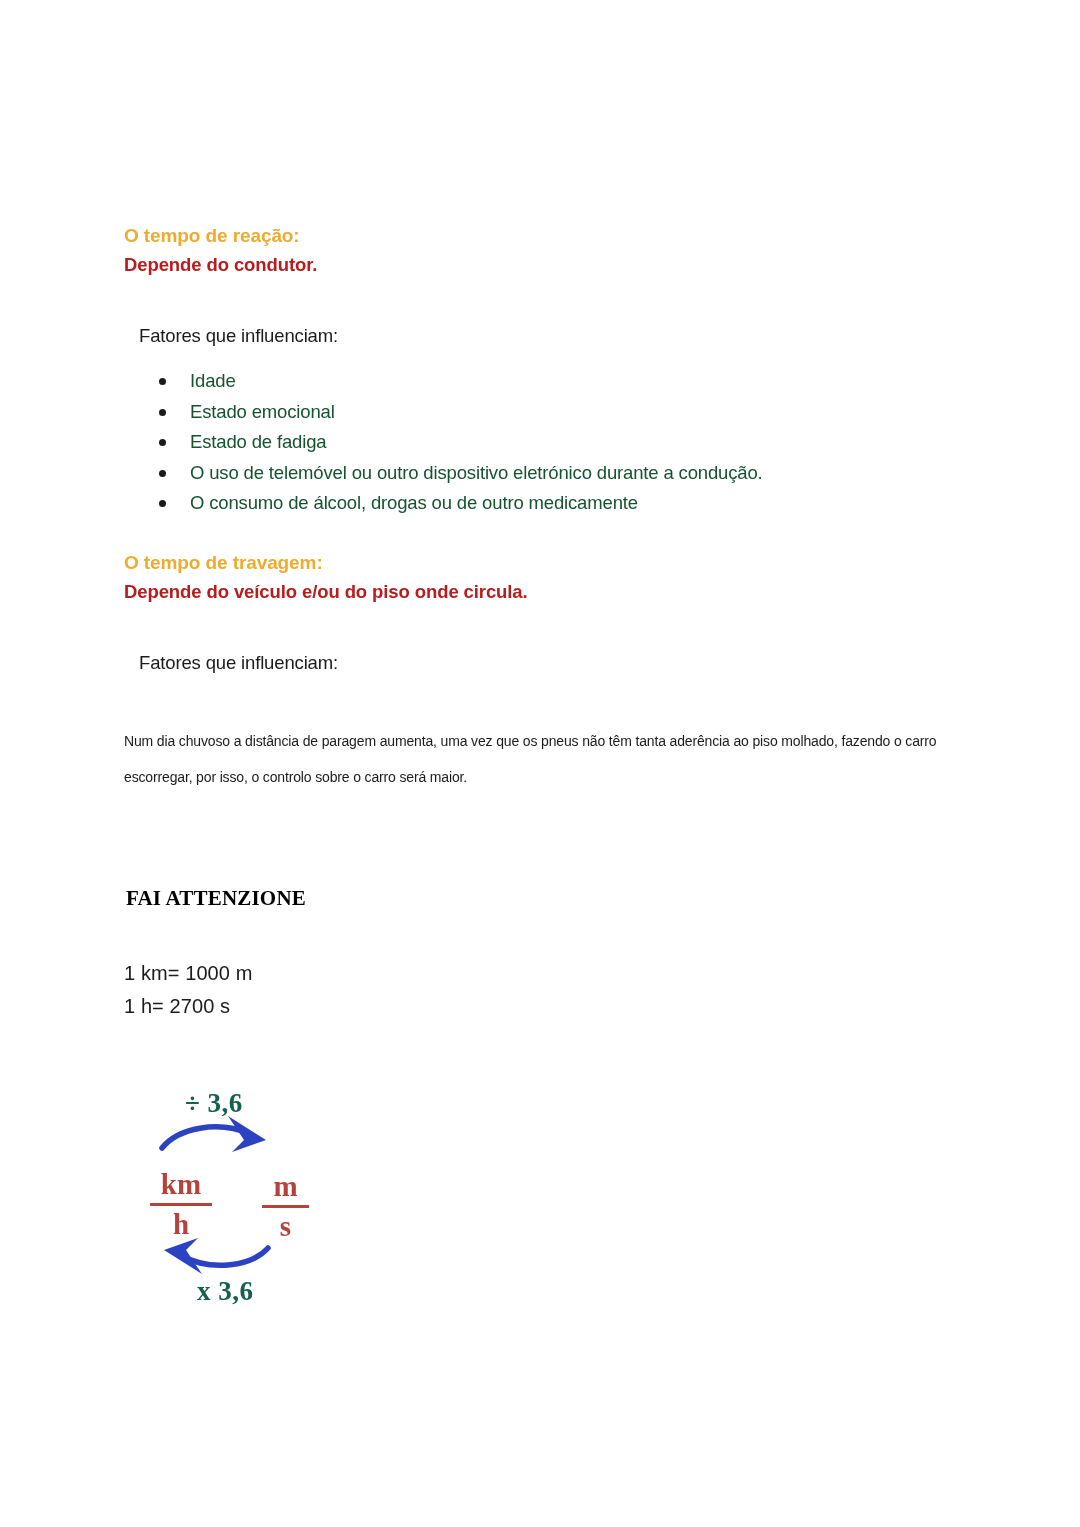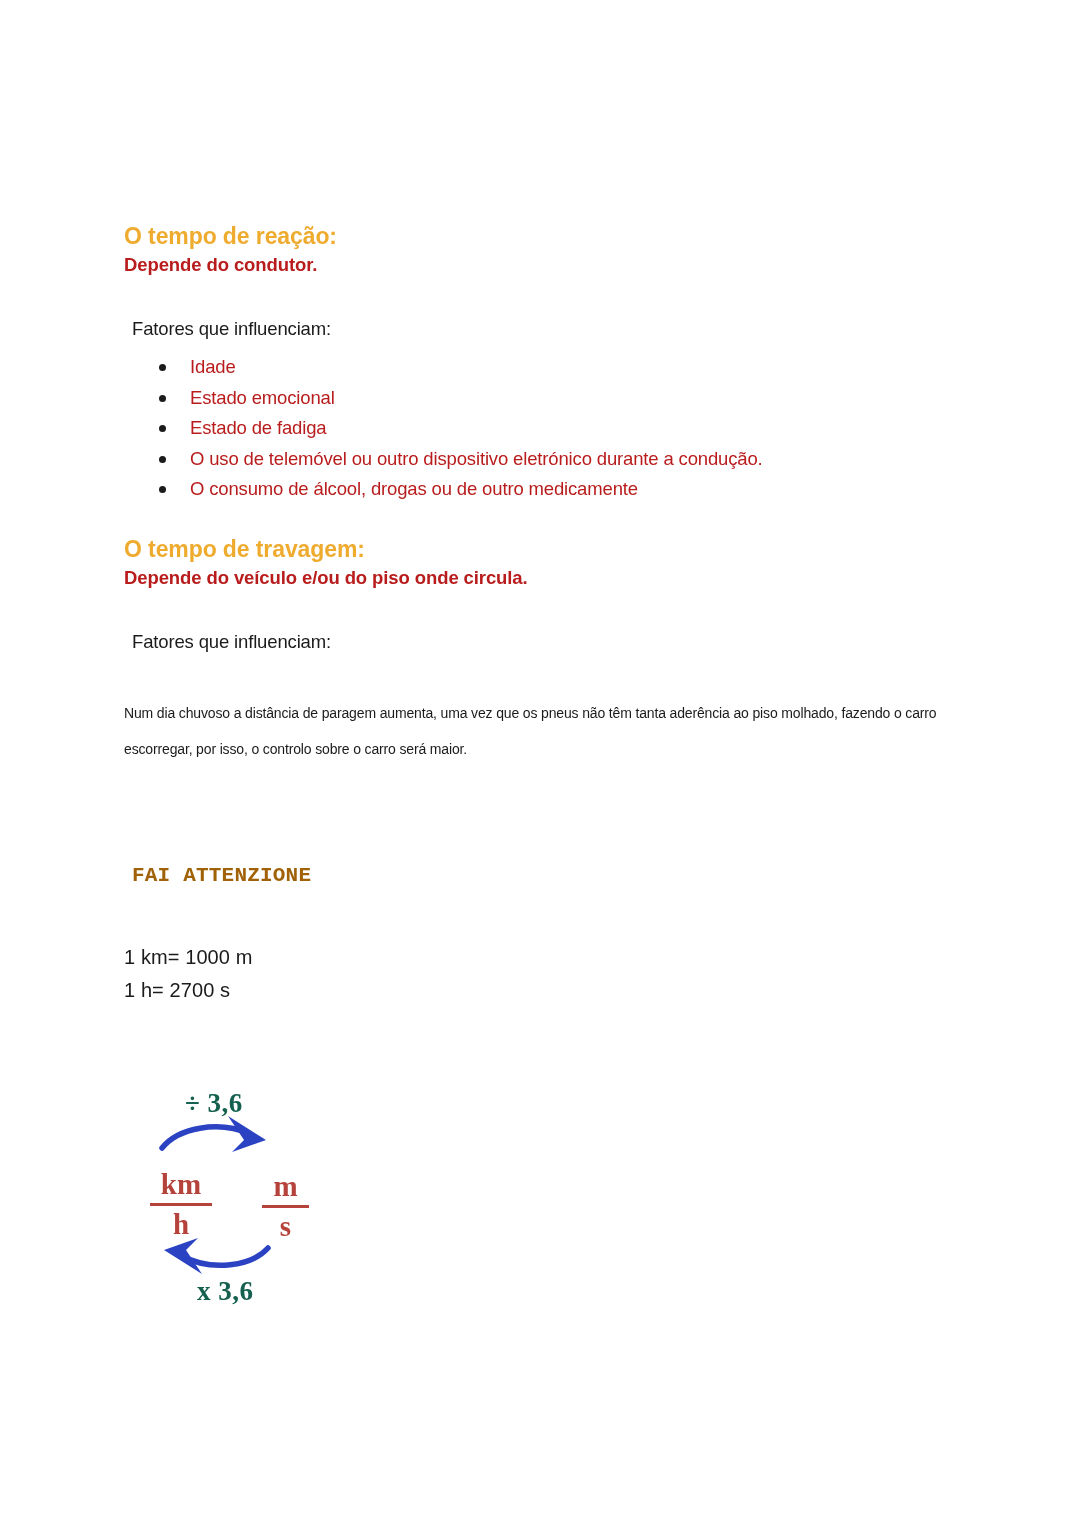--- a/index.html
+++ b/index.html
@@ -27,21 +27,21 @@
     position: absolute;
     left: 124px;
     top: 222px;
     width: 824px;
   }
 
   
   .heading-orange {
     color: #eeab2e;
     font-family: "Liberation Sans", sans-serif;
-    font-size: 23px;
+    font-size: 19px;
     font-weight: bold;
     letter-spacing: -0.1px;
     line-height: 28px;
     margin: 0;
   }
   .bold-line {
     color: #b91c1c;
     font-family: "Liberation Sans", sans-serif;
     font-size: 18.5px;
     font-weight: bold;
@@ -49,21 +49,21 @@
     line-height: 30px;
     margin: 0;
   }
   .body-line {
     color: #1b1b1b;
     font-family: "Liberation Sans", sans-serif;
     font-size: 18.5px;
     font-weight: normal;
     letter-spacing: -0.15px;
     line-height: 30px;
-    margin: 8px;
+    margin: 15px;
   }
   .para {
     color: #1b1b1b;
     font-family: "Liberation Sans", sans-serif;
     font-size: 14px;
     font-weight: normal;
     letter-spacing: -0.15px;
     line-height: 36px;
     margin: 0;
     width: 818px;
@@ -75,46 +75,46 @@
 
   
   ul.bullets {
     list-style: none;
     margin: 4px 0 0 0;
     padding: 0;
   }
   ul.bullets li {
     position: relative;
     padding-left: 66px;
-    color: #b91c1c;
+    color: #14532d;
     font-family: "Liberation Sans", sans-serif;
     font-size: 18.5px;
     letter-spacing: -0.15px;
     line-height: 30.5px;
     margin: 0;
   }
   ul.bullets li .dot {
     position: absolute;
     left: 35px;
     top: 12px;
     width: 7px;
     height: 7px;
     border-radius: 50%;
     background: #1b1b1b;
   }
 
   
   .attn-heading {
-    color: #a16207;
-    font-family: Liberation Mono, monospace;
+    color: #000000;
+    font-family: Liberation Serif, serif;
     font-size: 21px;
     font-weight: bold;
     letter-spacing: 0.2px;
     line-height: 26px;
-    margin: 8px;
+    margin: 2px;
   }
   .unit-line {
     color: #1b1b1b;
     font-family: "Liberation Sans", sans-serif;
     font-size: 20px;
     font-weight: normal;
     letter-spacing: 0.1px;
     line-height: 33px;
     margin: 0;
   }

